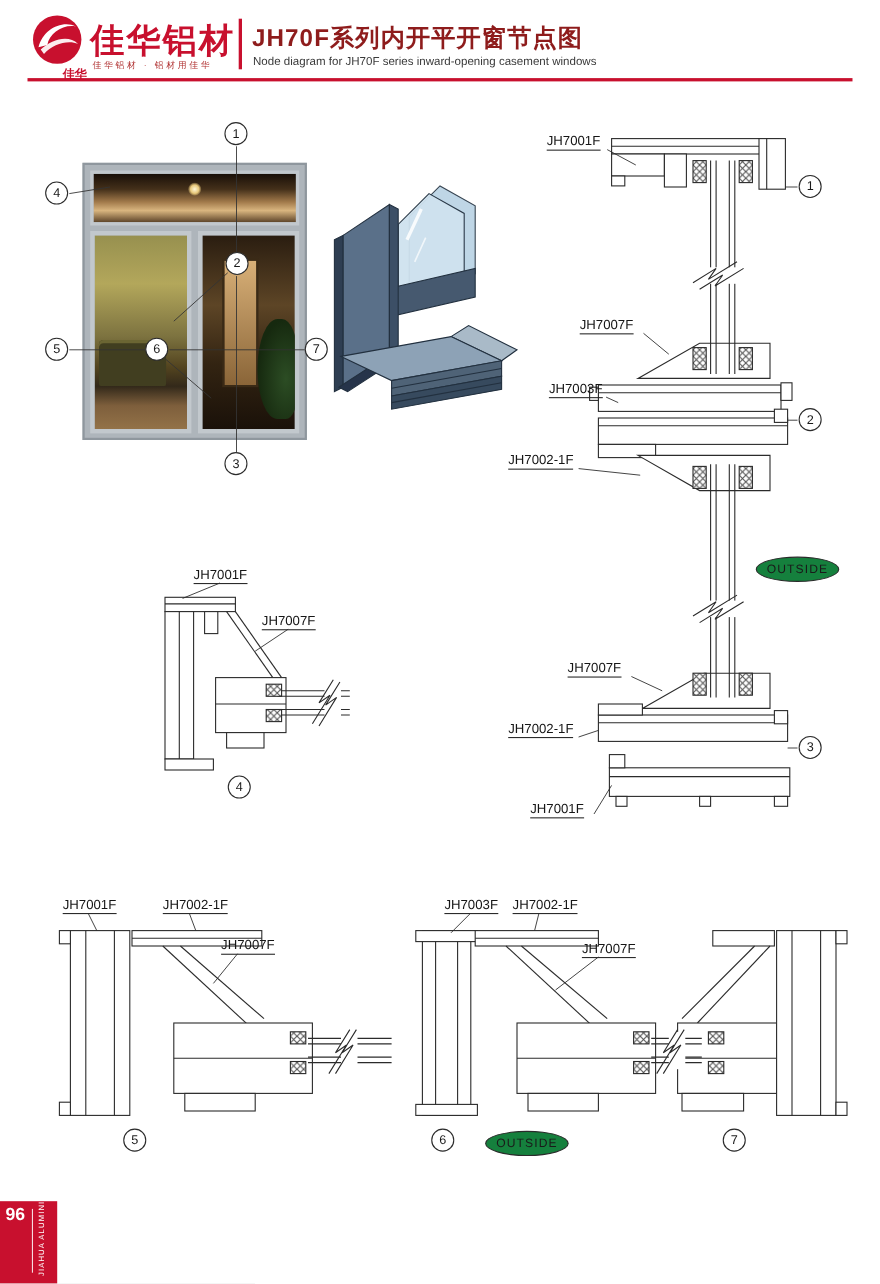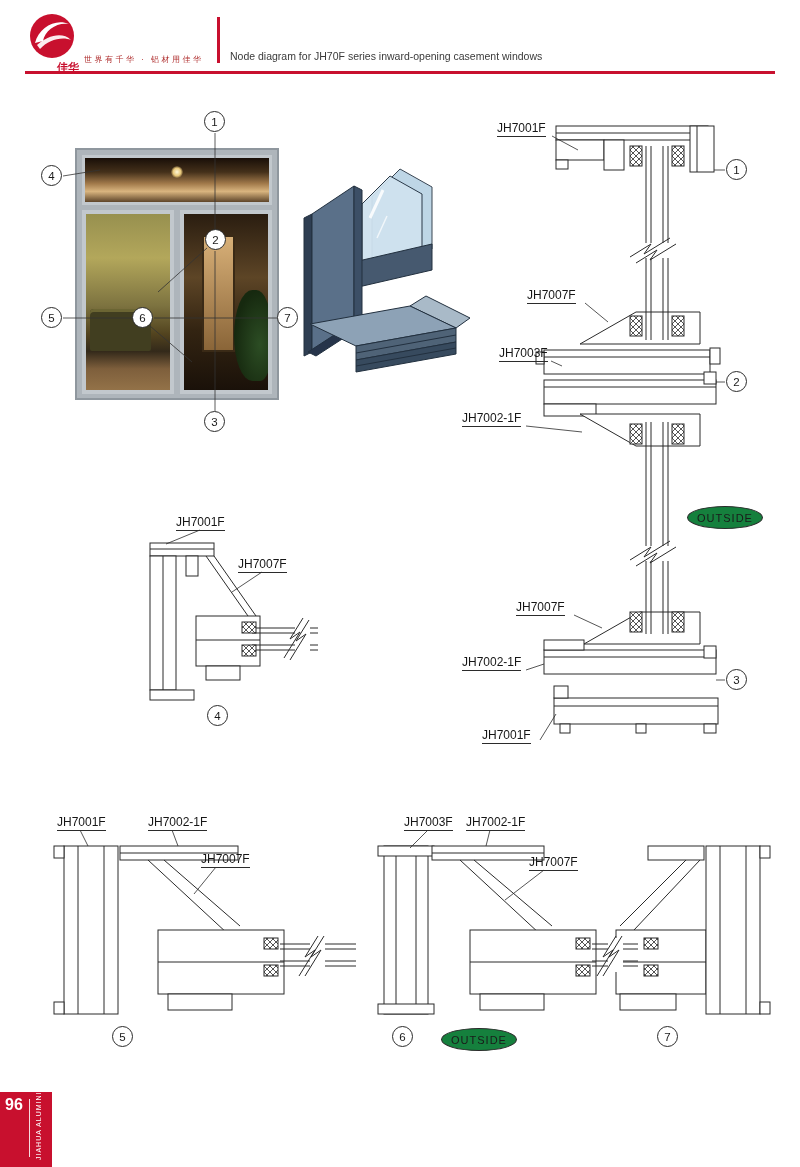--- a/index.html
+++ b/index.html
@@ -62,22 +62,24 @@
 <body>
 
 <div id="page">
 
   <svg class="logo-svg" width="54" height="50" viewBox="0 0 54 50">
     <circle cx="26" cy="24" r="22" fill="#c8102e"></circle>
     <path d="M9,31 C13,15 30,6 43,12 C31,10 19,18 17,29 Z" fill="#ffffff"></path>
     <path d="M14,37 C22,28 36,24 45,28 C36,19 21,24 11,33 Z" fill="#ffffff" opacity="0.92"></path>
   </svg>
   <div class="logo-sub">佳华</div>
-  <div class="tagline">世界有千华 · 铝材用佳华</div>
+  <div class="brand">佳华铝材</div>
+  <div class="tagline">佳华铝材 · 铝材用佳华</div>
   <div class="hdr-divider"></div>
+  <div class="title">JH70F系列内开平开窗节点图</div>
   <div class="subtitle">Node diagram for JH70F series inward-opening casement windows</div>
   <div class="hdr-rule"></div>
 
   <div class="photo">
     <div class="pane pane-transom">
       <div class="chandelier"></div>
     </div>
     <div class="pane pane-left">
       <div class="sofa"></div>
     </div>

